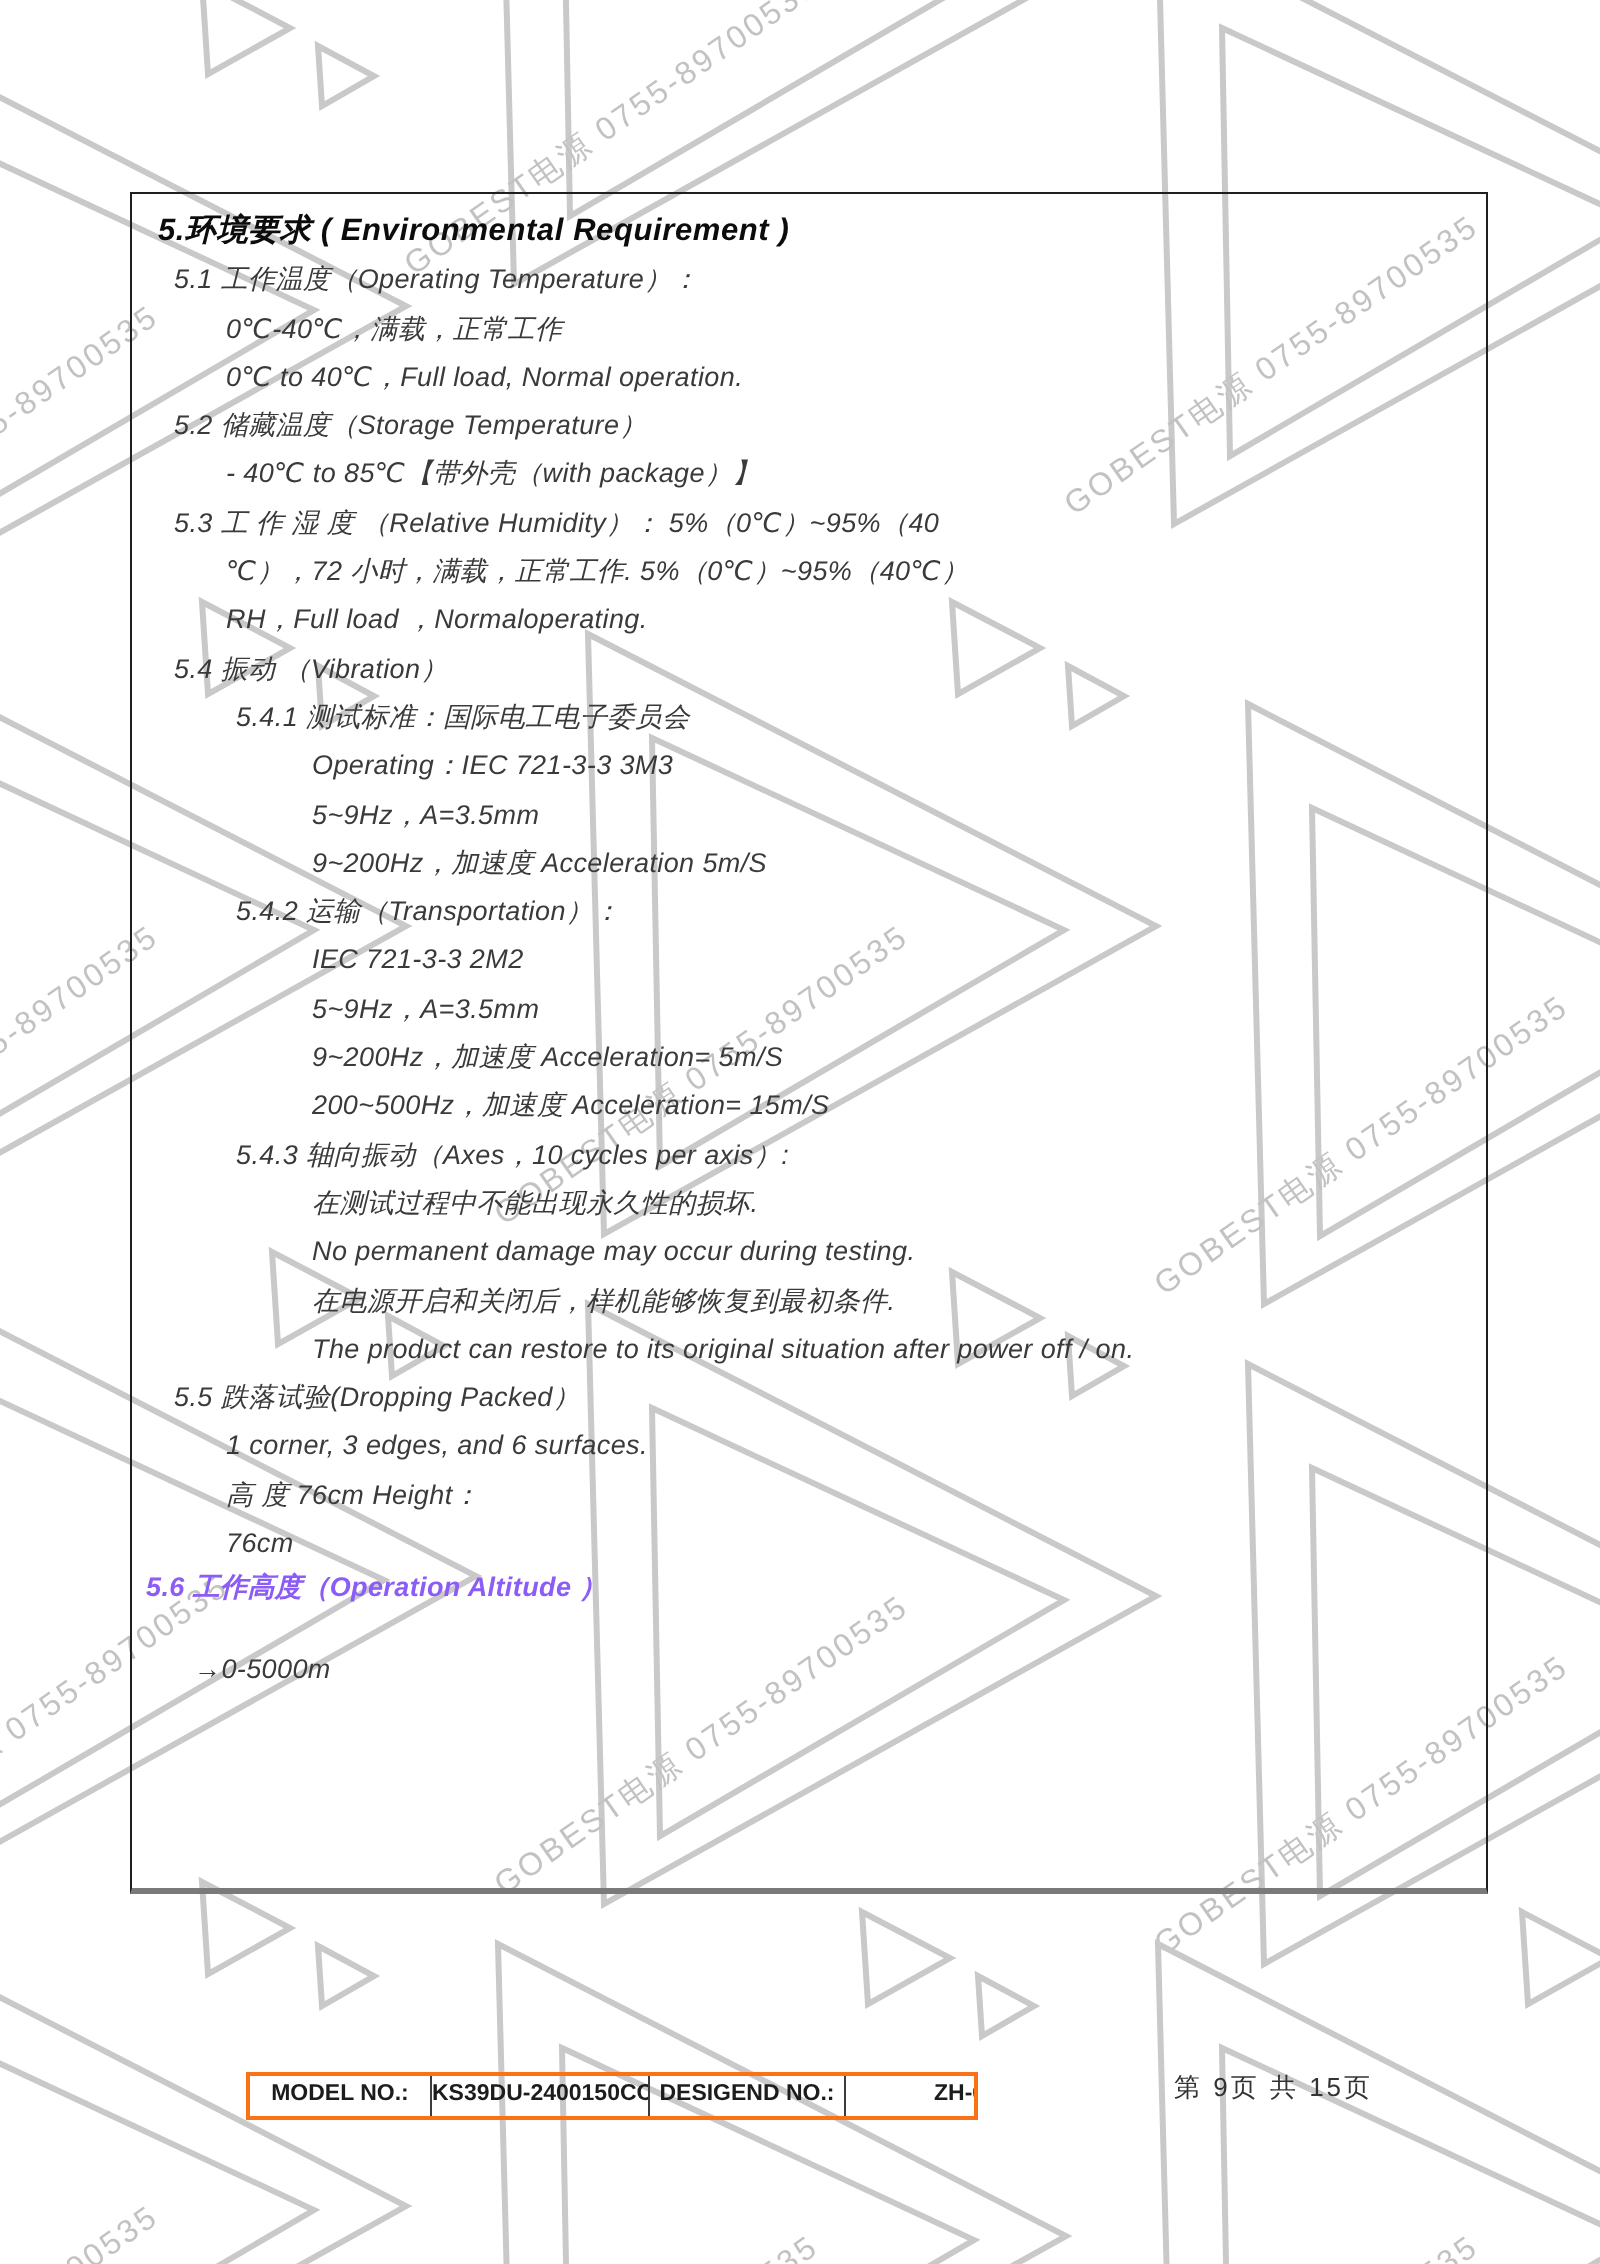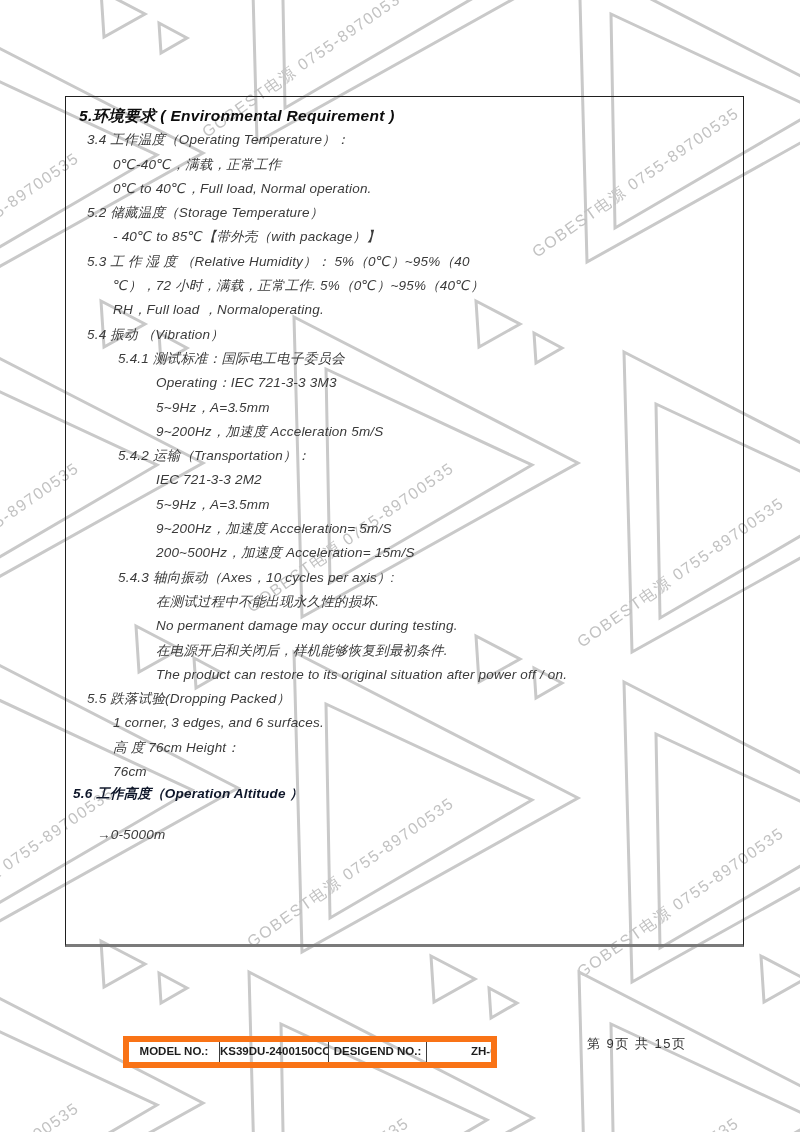--- a/index.html
+++ b/index.html
@@ -18,27 +18,27 @@
   }
   .line{
     height:24.3px;line-height:24.3px;font-size:13.5px;color:#3a3a3a;
     letter-spacing:.2px;white-space:nowrap;font-style:italic;
   }
   .line.title{margin-left:0;font-weight:bold;font-size:15.5px;color:#0c0c0c;letter-spacing:.3px;}
   .line.lvl1 {margin-left:8px;}
   .line.lvl1b{margin-left:39px;}
   .line.lvl2 {margin-left:34px;}
   .line.lvl3 {margin-left:77px;}
-  .line.lvl56{margin-left:-6px;font-weight:bold;color:#0f172a;height:19px;line-height:19px;}
+  .line.lvl56{margin-left:-6px;font-weight:bold;color:#8b5cf6;height:19px;line-height:19px;}
   .line.lvlArrow{margin-left:18px;height:20px;line-height:17px;margin-top:23px;}
 
   
   .footer-table{
     position:absolute;left:123px;top:1036px;height:20px;display:flex;
-    border:6px solid #f97316;box-sizing:content-box;background:transparent;
+    border:2px solid #f97316;box-sizing:content-box;background:transparent;
   }
   .footer-table .cell{
     height:20px;line-height:19px;font-size:11.5px;font-weight:bold;color:#1c1c1c;
     text-align:center;border-left:1px solid #3c3c3c;box-sizing:border-box;
     overflow:hidden;white-space:nowrap;
   }
   .footer-table .cell.first{border-left:none;}
   .c1{width:90px;} .c2{width:109px;} .c3{width:98px;} .c4{width:65px;padding-left:44px;}
 
   .page-number{
@@ -74,21 +74,21 @@
     <use href="#wm" x="610" y="660"></use>
     <use href="#wm" x="-95" y="935"></use>
     <use href="#wm" x="235" y="950"></use>
     <use href="#wm" x="565" y="950"></use>
   </svg>
 
   <div class="content-box">
 
       <div class="line title">5.环境要求 ( Environmental Requirement )</div>
 
-      <div class="line lvl1">3.4 工作温度（Operating Temperature）：</div>
+      <div class="line lvl1">5.1 工作温度（Operating Temperature）：</div>
 
       <div class="line lvl2">0℃-40℃，满载，正常工作</div>
 
       <div class="line lvl2">0℃ to 40℃，Full load, Normal operation.</div>
 
       <div class="line lvl1">5.2 储藏温度（Storage Temperature）</div>
 
       <div class="line lvl2">- 40℃ to 85℃【带外壳（with package）】</div>
 
       <div class="line lvl1">5.3 工 作 湿 度 （Relative Humidity）： 5%（0℃）~95%（40</div>

